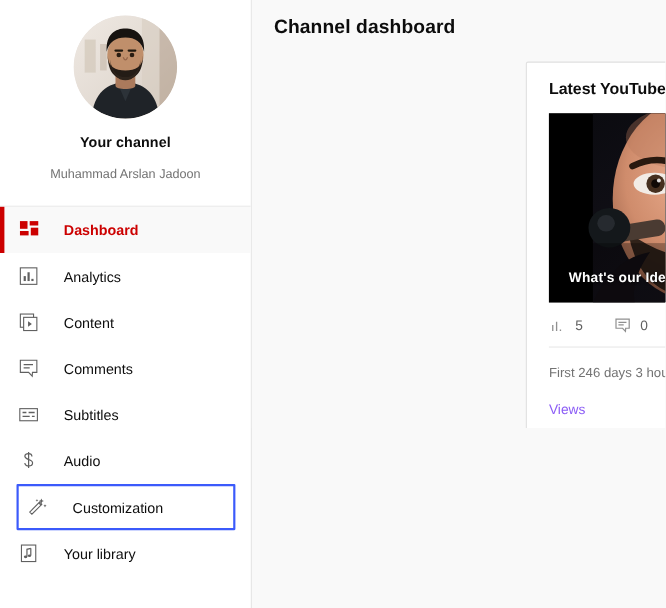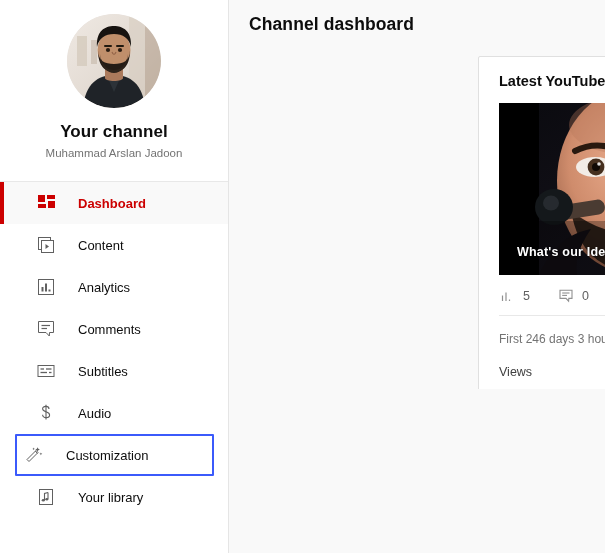--- a/index.html
+++ b/index.html
@@ -41,44 +41,44 @@
     height: 94px;
     border-radius: 50%;
     margin: 0 auto;
     overflow: hidden;
     position: relative;
     background: #e8e2dd;
   }
   .avatar svg { display: block; }
   .channel-name {
     margin-top: 14px;
-    font-size: 17px;
+    font-size: 13px;
     font-weight: bold;
     color: #0d0d0d;
     letter-spacing: .1px;
   }
   .channel-owner {
-    margin-top: 5px;
+    margin-top: 16px;
     font-size: 11.5px;
     color: #737373;
   }
   .nav-divider {
     height: 1px;
     background: #e8e8e8;
     margin: 8px 0 0 0;
   }
   .nav {
     padding-top: 0px;
   }
   .nav-item {
     position: relative;
     display: flex;
     align-items: center;
     height: 42px;
-    padding-left: 34px;
+    padding-left: 14px;
     box-sizing: border-box;
     cursor: pointer;
   }
   .nav-item .nav-icon {
     width: 24px;
     height: 24px;
     flex: 0 0 24px;
     display: flex;
     align-items: center;
     justify-content: center;
@@ -203,21 +203,21 @@
     padding: 16px 0 12px 0;
   }
   .metric-row {
     display: flex;
     align-items: center;
     justify-content: space-between;
     height: 27px;
     font-size: 12.5px;
     color: #0d0d0d;
   }
-  .metric-label { color: #404040; }
+  .metric-label { color: #8b5cf6; }
 
   .links { padding-top: 16px; }
   .action-link {
     display: block;
     color: #3b6ef5;
     font-size: 12.5px;
     font-weight: bold;
     letter-spacing: .4px;
     text-decoration: none;
     padding: 7px 0;
@@ -287,38 +287,38 @@
             <rect x="0" y="9" width="8" height="4" fill="currentColor"></rect>
             <rect x="10" y="6" width="7" height="7" fill="currentColor"></rect>
           </svg>
         </span>
         <span class="nav-label">Dashboard</span>
       </div>
 
       <div class="nav-item">
         <span class="nav-icon">
           <svg width="18" height="18" viewBox="0 0 18 18" fill="none" stroke="currentColor" stroke-width="1">
-            <rect x="1.5" y="1.5" width="12" height="12"></rect>
-            <rect x="4.5" y="4.5" width="12" height="12" fill="#fff"></rect>
-            <path d="M8.5 8 L12 10.5 L8.5 13 Z" fill="currentColor" stroke="none"></path>
-          </svg>
-        </span>
-        <span class="nav-label">Content</span>
-      </div>
-
-      <div class="nav-item">
-        <span class="nav-icon">
-          <svg width="18" height="18" viewBox="0 0 18 18" fill="none" stroke="currentColor" stroke-width="1">
             <rect x="1.5" y="1.5" width="15" height="15"></rect>
             <rect x="4.5" y="9" width="2" height="4.5" fill="currentColor" stroke="none"></rect>
             <rect x="8" y="5.5" width="2" height="8" fill="currentColor" stroke="none"></rect>
             <rect x="11.5" y="11.5" width="2" height="2" fill="currentColor" stroke="none"></rect>
           </svg>
         </span>
         <span class="nav-label">Analytics</span>
+      </div>
+
+      <div class="nav-item">
+        <span class="nav-icon">
+          <svg width="18" height="18" viewBox="0 0 18 18" fill="none" stroke="currentColor" stroke-width="1">
+            <rect x="1.5" y="1.5" width="12" height="12"></rect>
+            <rect x="4.5" y="4.5" width="12" height="12" fill="#fff"></rect>
+            <path d="M8.5 8 L12 10.5 L8.5 13 Z" fill="currentColor" stroke="none"></path>
+          </svg>
+        </span>
+        <span class="nav-label">Content</span>
       </div>
 
       <div class="nav-item">
         <span class="nav-icon">
           <svg width="18" height="18" viewBox="0 0 18 18" fill="none" stroke="currentColor" stroke-width="1">
             <path d="M1.5 1.5 h15 v11 h-4 l-0.2 3.5 l-3.3 -3.5 h-7.5 z"></path>
             <line x1="4.5" y1="5.5" x2="13" y2="5.5" stroke-width="1.2"></line>
             <line x1="4.5" y1="8.5" x2="10" y2="8.5" stroke-width="1.2"></line>
           </svg>
         </span>

